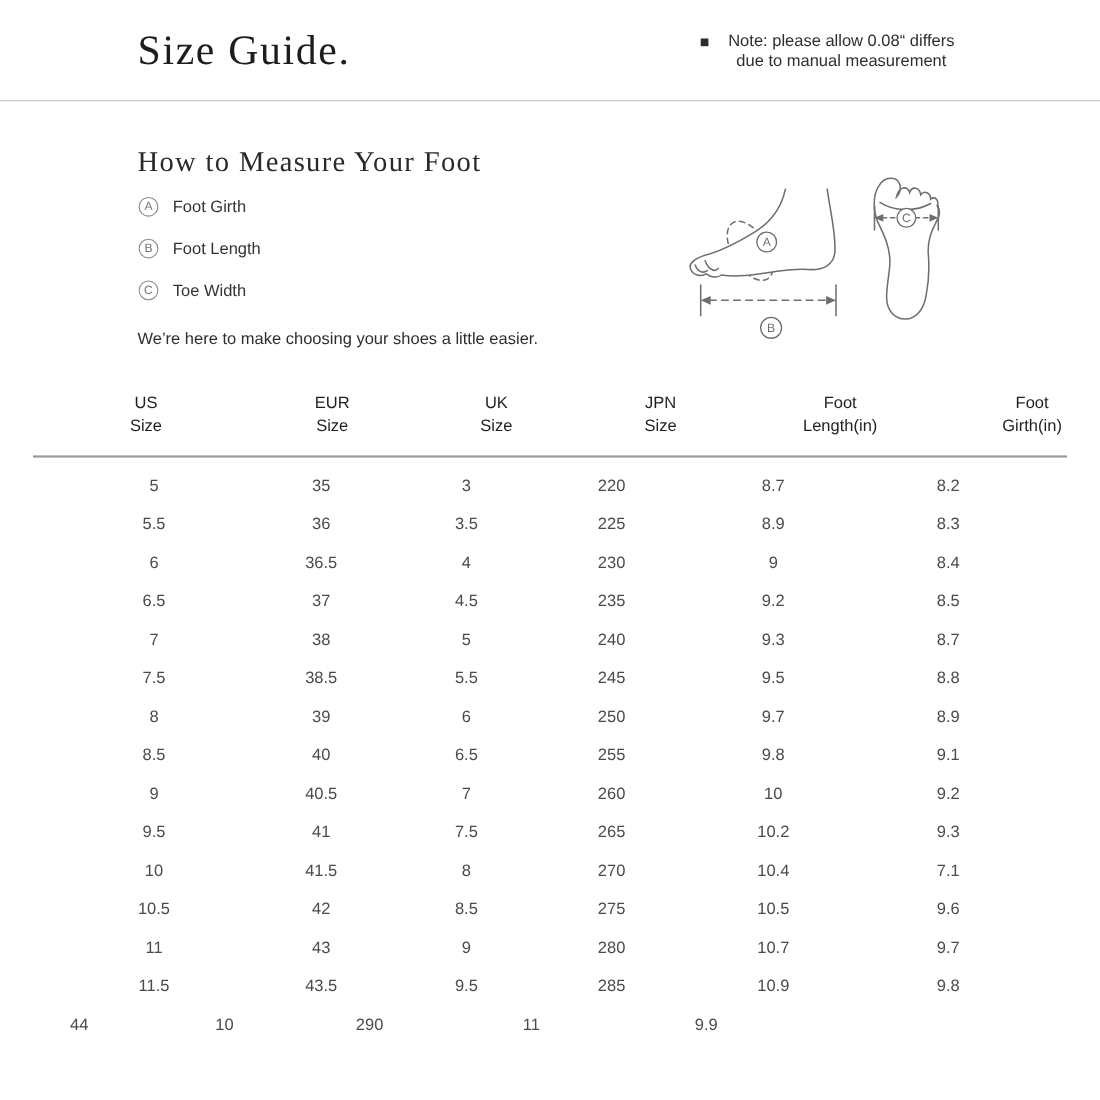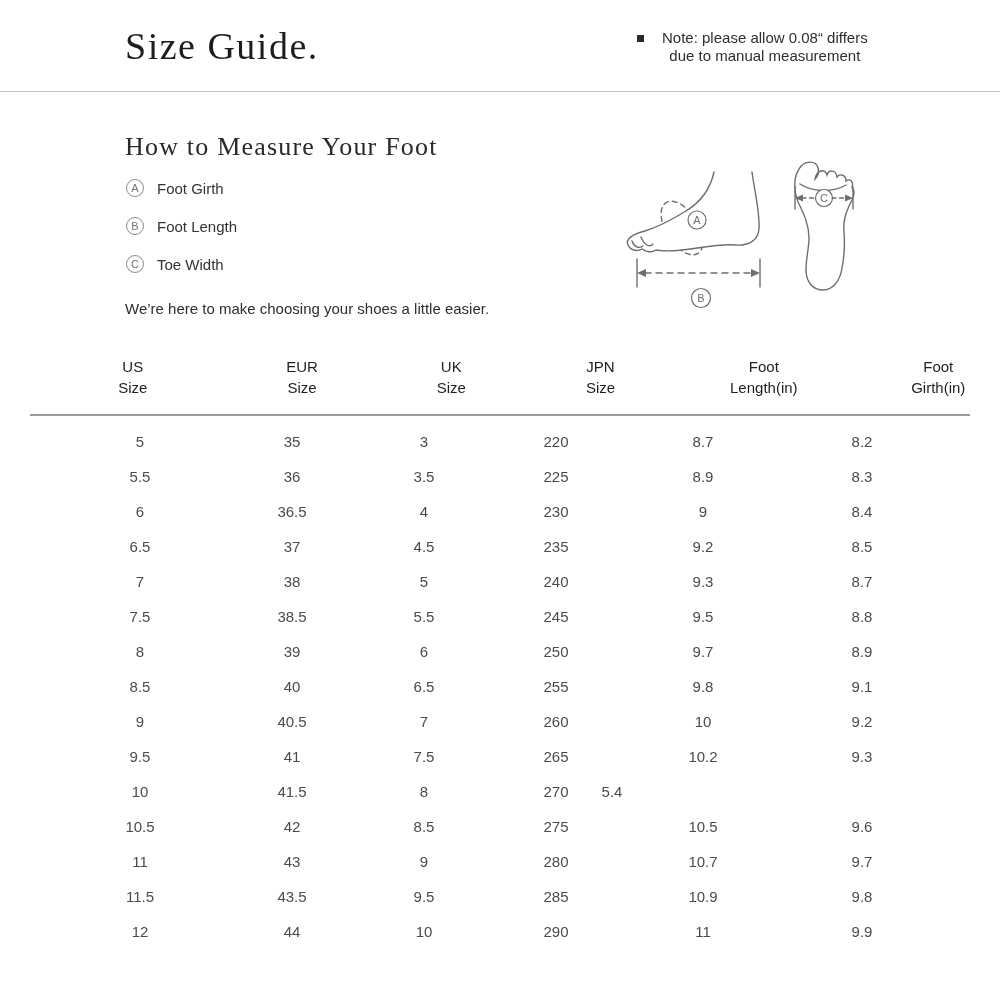--- a/index.html
+++ b/index.html
@@ -249,21 +249,22 @@
           <div class="cell c2">7.5</div>
           <div class="cell c3">265</div>
           <div class="cell c4">10.2</div>
           <div class="cell c5">9.3</div>
         </div>
         <div class="trow">
           <div class="cell c0">10</div>
           <div class="cell c1">41.5</div>
           <div class="cell c2">8</div>
           <div class="cell c3">270</div>
-          <div class="cell c5">5.4</div>
+          <div class="cell c4">10.4</div>
+          <div class="cell c5">7.1</div>
         </div>
         <div class="trow">
           <div class="cell c0">10.5</div>
           <div class="cell c1">42</div>
           <div class="cell c2">8.5</div>
           <div class="cell c3">275</div>
           <div class="cell c4">10.5</div>
           <div class="cell c5">9.6</div>
         </div>
         <div class="trow">
@@ -276,21 +277,20 @@
         </div>
         <div class="trow">
           <div class="cell c0">11.5</div>
           <div class="cell c1">43.5</div>
           <div class="cell c2">9.5</div>
           <div class="cell c3">285</div>
           <div class="cell c4">10.9</div>
           <div class="cell c5">9.8</div>
         </div>
         <div class="trow">
-          <div class="cell c0">12</div>
           <div class="cell c1">44</div>
           <div class="cell c2">10</div>
           <div class="cell c3">290</div>
           <div class="cell c4">11</div>
           <div class="cell c5">9.9</div>
         </div>
       </div>
   </div>
 
 </div>

